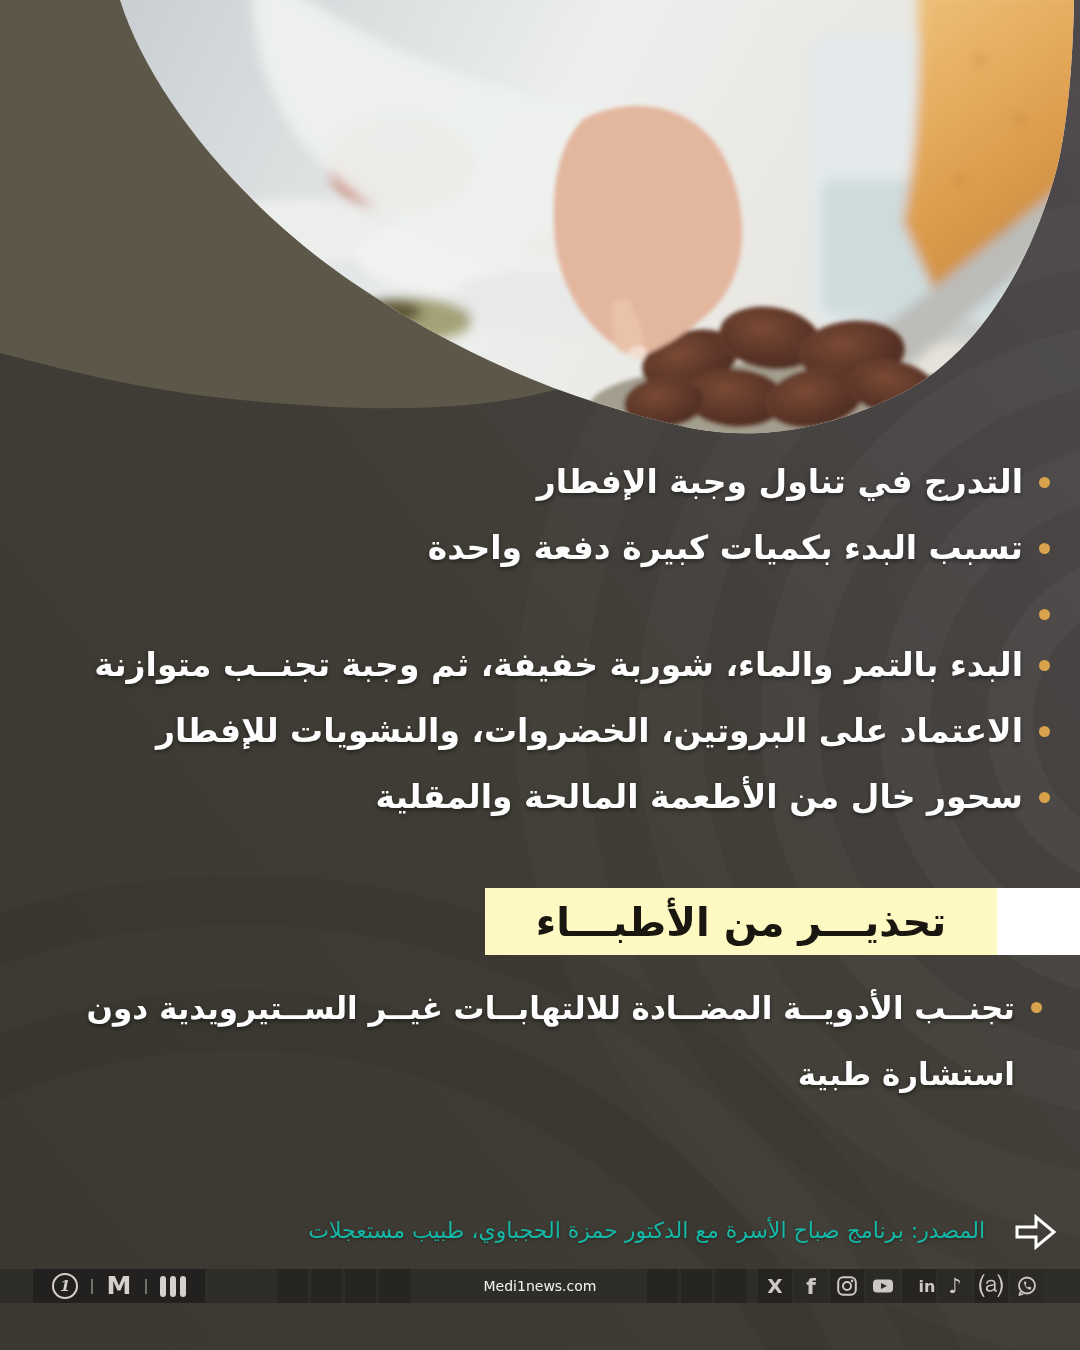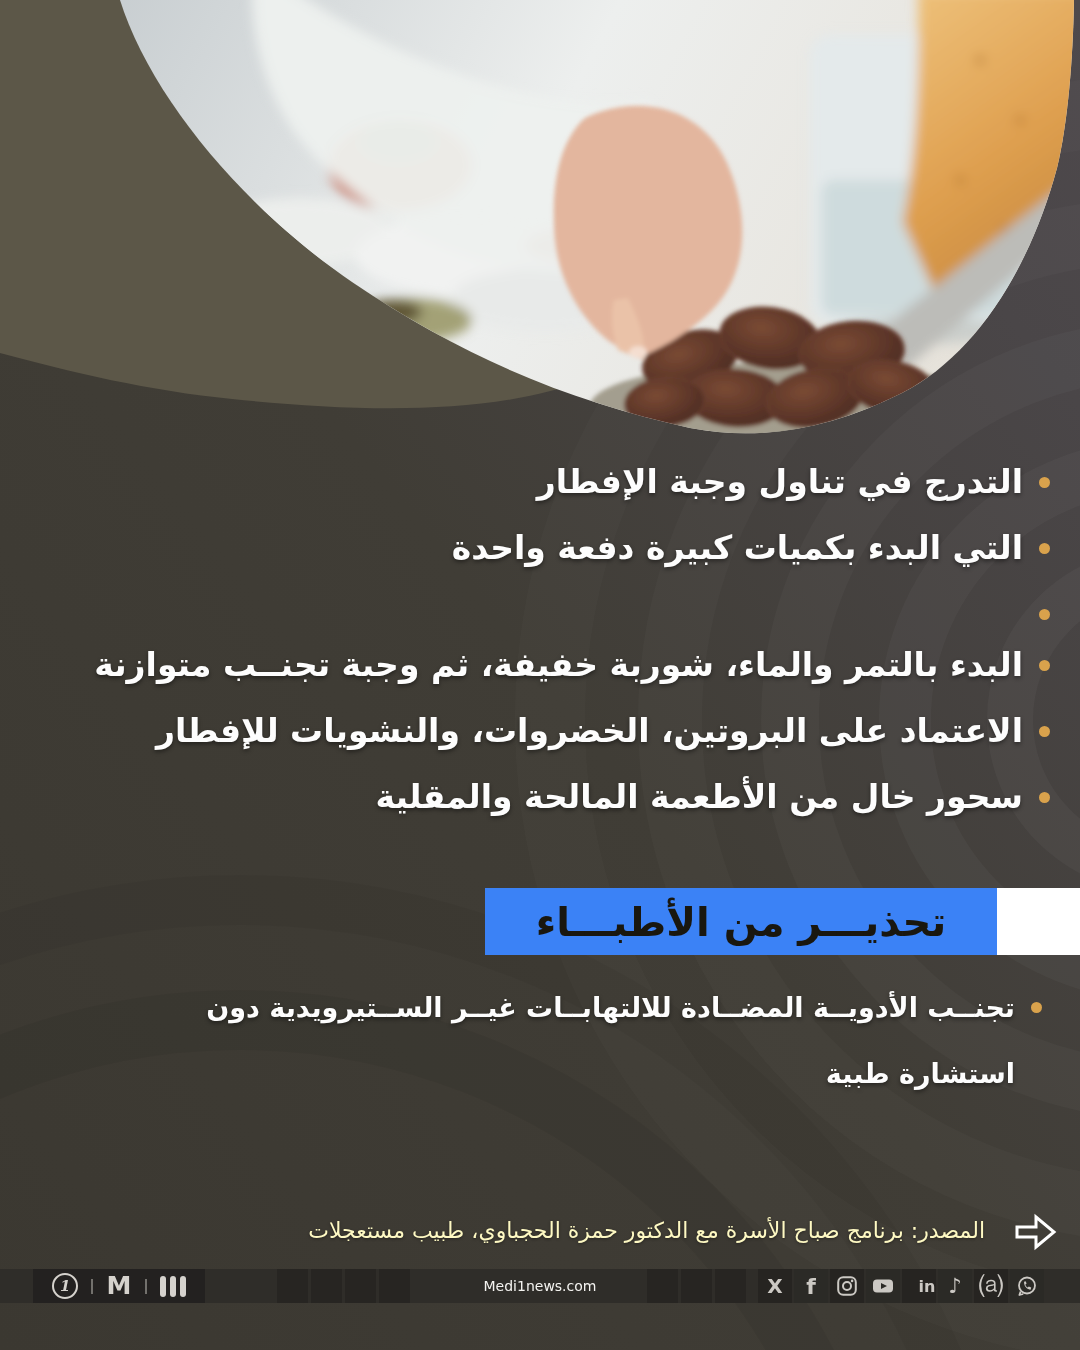--- a/index.html
+++ b/index.html
@@ -22,43 +22,43 @@
     flex:0 0 auto;width:11px;height:11px;border-radius:50%;
     background:#d9a24c;margin-left:16px;margin-top:16px;
   }
   .tip-text{
     color:#fdfdfd;font-size:33px;font-weight:bold;
     text-shadow:0 2px 4px rgba(0,0,0,.45);
   }
   
   .band{position:absolute;top:888px;left:0;right:0;height:67px;}
   .band .gold{
-    position:absolute;left:485px;width:512px;height:67px;background:#3b82f6;
+    position:absolute;left:485px;width:512px;height:67px;background:#fef9c3;
     display:flex;align-items:center;justify-content:center;
   }
   .band .white-strip{position:absolute;left:997px;right:0;height:67px;background:#ffffff;}
   .band .gold span{
     color:#19170f;font-size:40px;font-weight:bold;direction:rtl;white-space:nowrap;
   }
   
   .warnings{
     position:absolute;top:975px;right:38px;left:40px;
     direction:rtl;text-align:right;list-style:none;margin:0;padding:0;
   }
   .warnings li{display:flex;align-items:flex-start;margin:0 0 0 0;line-height:66px;}
   .warnings .dot{margin-top:27px;}
   .warn-text{
-    color:#fdfdfd;font-size:27px;font-weight:bold;
+    color:#fdfdfd;font-size:31px;font-weight:bold;
     text-shadow:0 2px 4px rgba(0,0,0,.45);
   }
   .warn-text .wline{display:block;}
   
   .source{
     position:absolute;top:1218px;right:95px;left:40px;
-    direction:rtl;text-align:right;color:#fef9c3;font-size:22px;
+    direction:rtl;text-align:right;color:#14b8a6;font-size:22px;
     text-shadow:0 1px 3px rgba(0,0,0,.4);
   }
   .next-arrow{position:absolute;top:1210px;right:22px;width:46px;height:44px;}
   
   .footer-strip{
     position:absolute;top:1269px;left:0;right:0;height:34px;background:#2f2d29;
   }
   .logo-box{
     position:absolute;left:33px;top:0;width:172px;height:34px;background:#232120;
     display:flex;align-items:center;justify-content:space-evenly;padding:0 6px;box-sizing:border-box;
@@ -210,21 +210,21 @@
     </g>
   </svg>
 
   <ul class="tips">
     <li>
       <span class="dot"></span>
       <span class="tip-text">التدرج في تناول وجبة الإفطار</span>
     </li>
     <li>
       <span class="dot"></span>
-      <span class="tip-text">التي البدء بكميات كبيرة دفعة واحدة</span>
+      <span class="tip-text">تسبب البدء بكميات كبيرة دفعة واحدة</span>
     </li>
     <li>
       <span class="dot"></span>
     </li>
     <li>
       <span class="dot"></span>
       <span class="tip-text">البدء بالتمر والماء، شوربة خفيفة، ثم وجبة تجنــب متوازنة</span>
     </li>
     <li>
       <span class="dot"></span>

